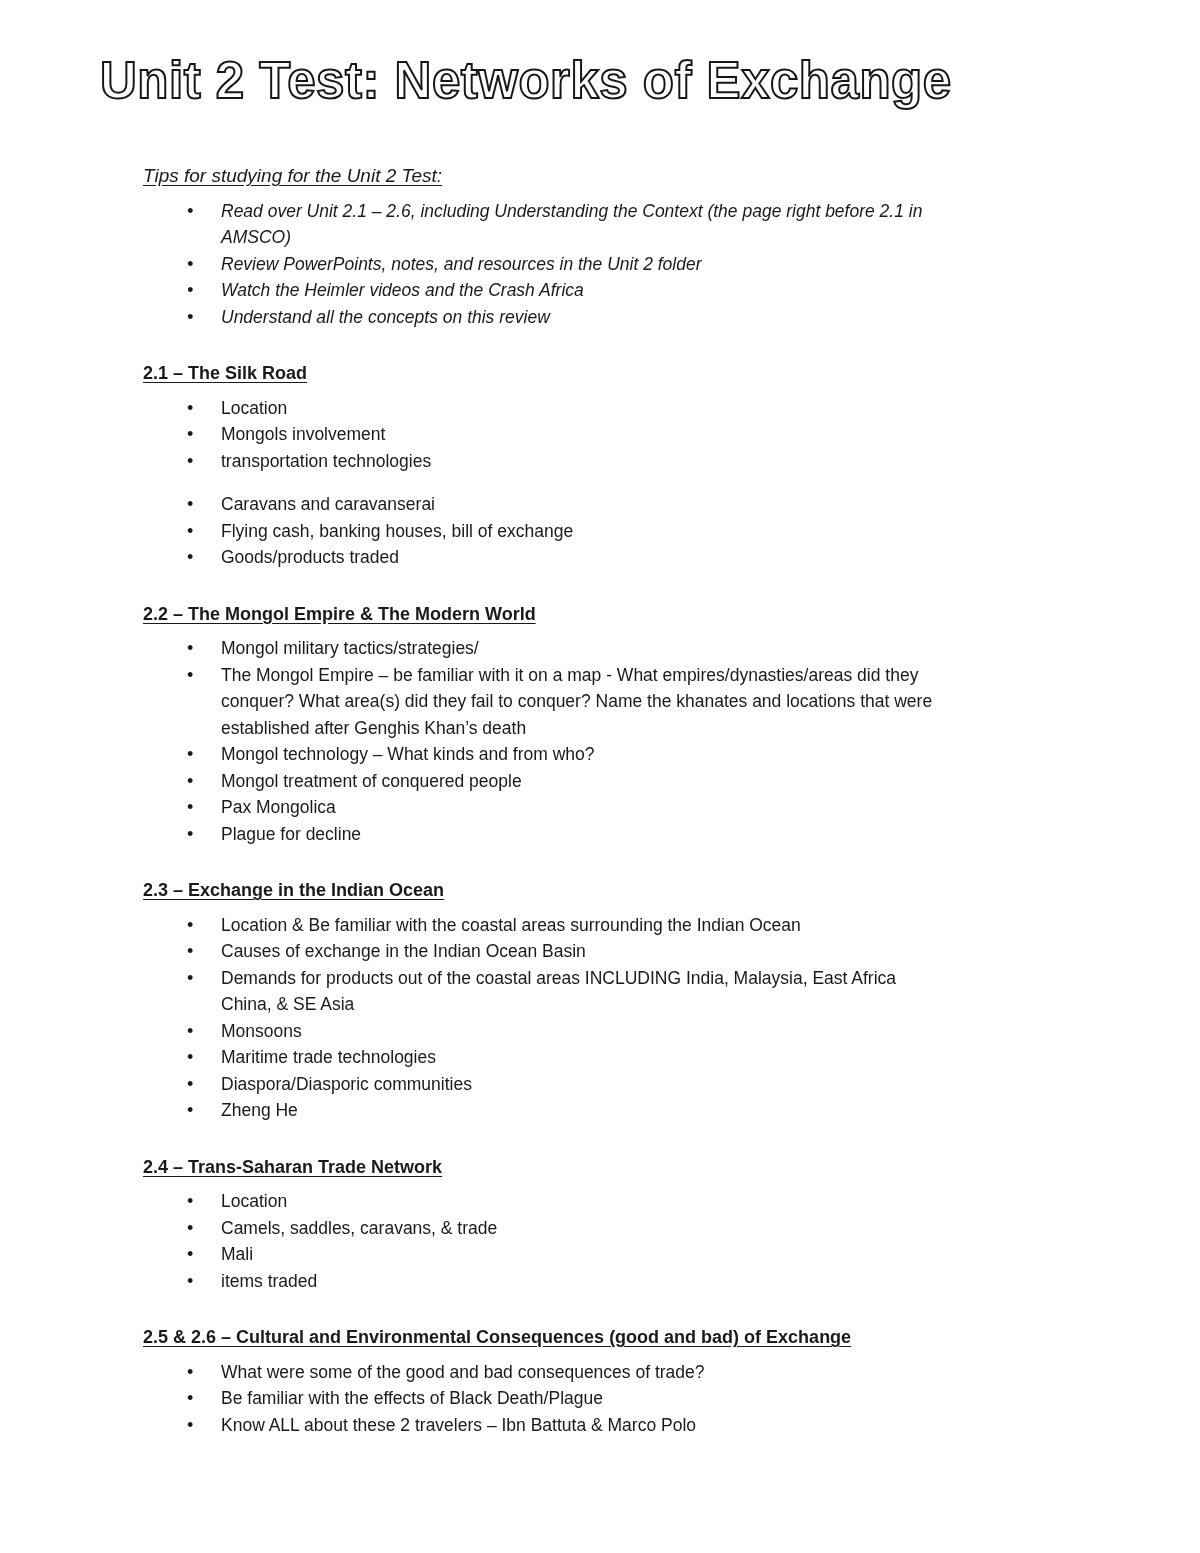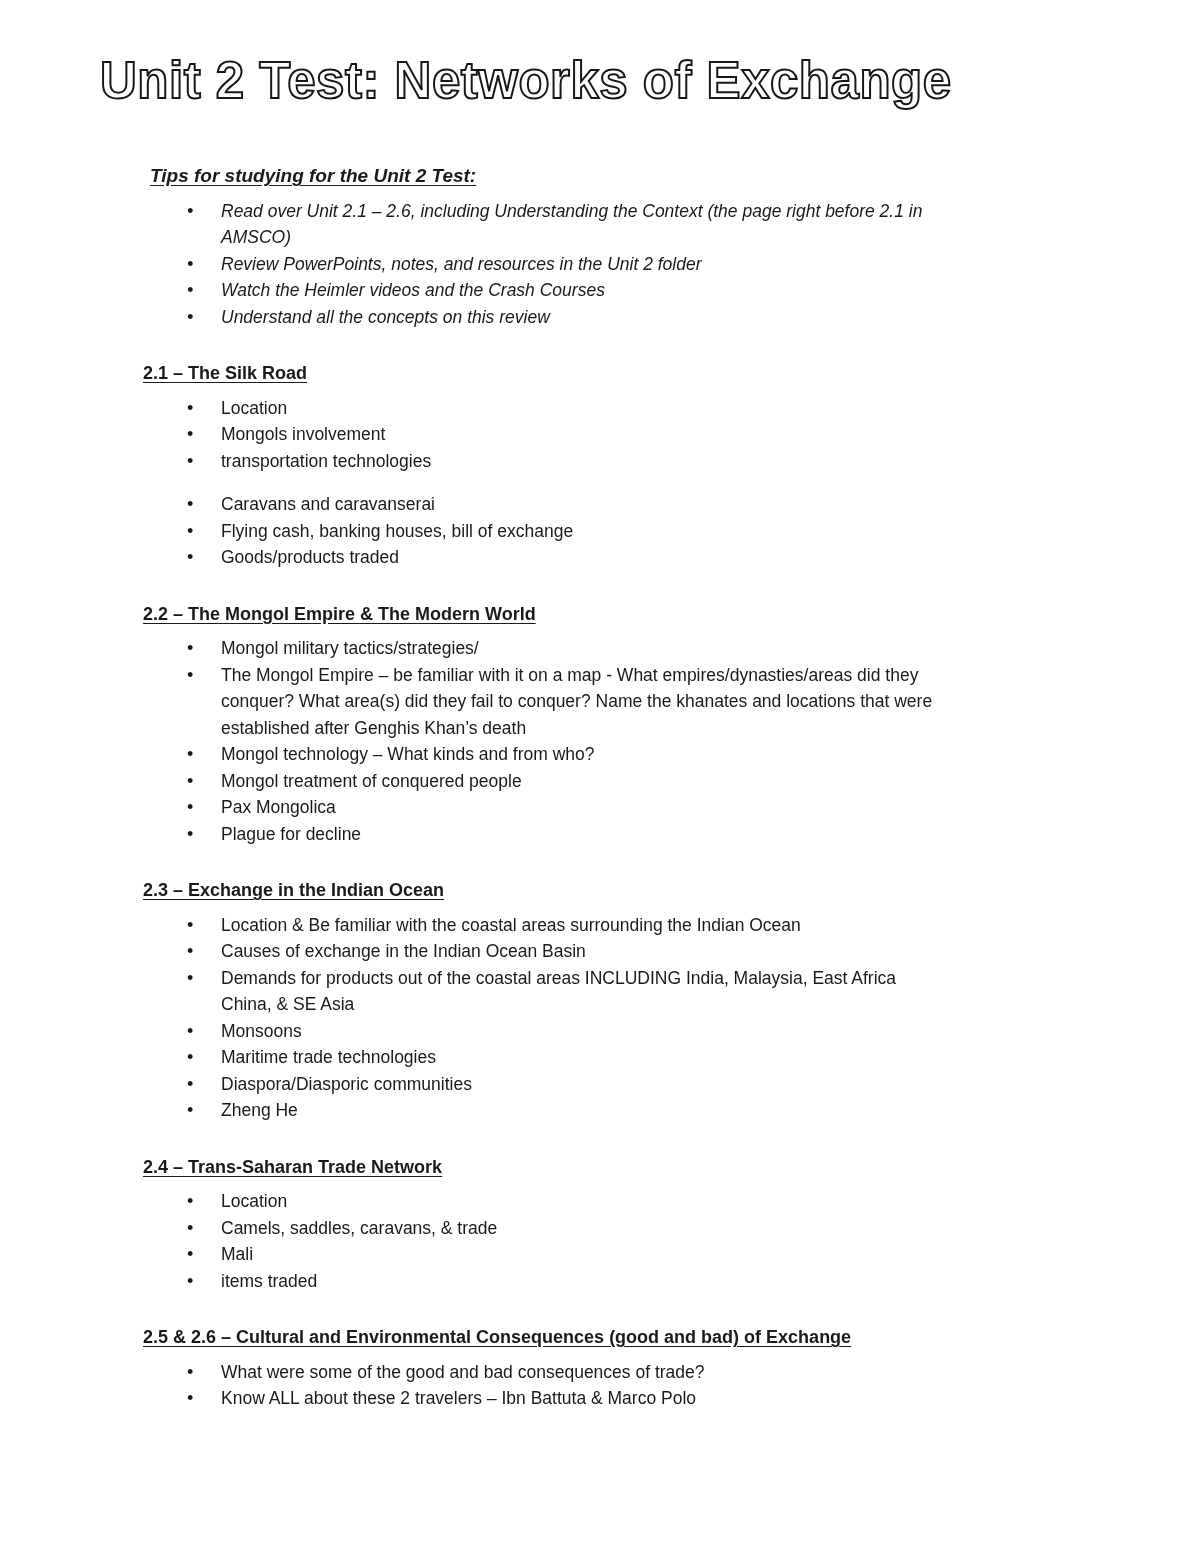--- a/index.html
+++ b/index.html
@@ -26,23 +26,23 @@
     font-size: 51px;
     font-weight: 700;
     line-height: 1.12;
     letter-spacing: 0.5px;
     white-space: nowrap;
     color: #ffffff;
     -webkit-text-stroke: 2px #161616;
     text-stroke: 2px #161616;
   }
   .tips-heading {
-    margin: 54px 0 0 7px;
+    margin: 54px 0 0 0;
     font-size: 19px;
-    font-weight: 700;
+    font-weight: 400;
     font-style: italic;
     text-decoration: underline;
     text-underline-offset: 3px;
     line-height: 26.5px;
   }
   ul.bullet-list {
     list-style: none;
     margin: 8px;
     padding: 0;
   }
@@ -81,21 +81,21 @@
 <body>
 
 <div class="page">
   <h1 class="doc-title">Unit 2 Test: Networks of Exchange</h1>
 
   <div>
     <h2 class="tips-heading">Tips for studying for the Unit 2 Test:</h2>
     <ul class="bullet-list tips-list">
         <li>Read over Unit 2.1 – 2.6, including Understanding the Context (the page right before 2.1 in AMSCO)</li>
         <li>Review PowerPoints, notes, and resources in the Unit 2 folder</li>
-        <li>Watch the Heimler videos and the Crash Courses</li>
+        <li>Watch the Heimler videos and the Crash Africa</li>
         <li>Understand all the concepts on this review</li>
       </ul>
   </div>
 
   <div>
       <section class="section">
         <h2 class="section-heading">2.1 – The Silk Road</h2>
         <ul class="bullet-list">
           <li>Location</li>
           <li>Mongols involvement</li>
@@ -136,17 +136,18 @@
           <li>Location</li>
           <li>Camels, saddles, caravans, &amp; trade</li>
           <li>Mali</li>
           <li>items traded</li>
         </ul>
       </section>
       <section class="section">
         <h2 class="section-heading">2.5 &amp; 2.6 – Cultural and Environmental Consequences (good and bad) of Exchange</h2>
         <ul class="bullet-list">
           <li>What were some of the good and bad consequences of trade?</li>
+          <li>Be familiar with the effects of Black Death/Plague</li>
           <li>Know ALL about these 2 travelers – Ibn Battuta &amp; Marco Polo</li>
         </ul>
       </section>
     </div>
 </div>
 
 </body></html>

